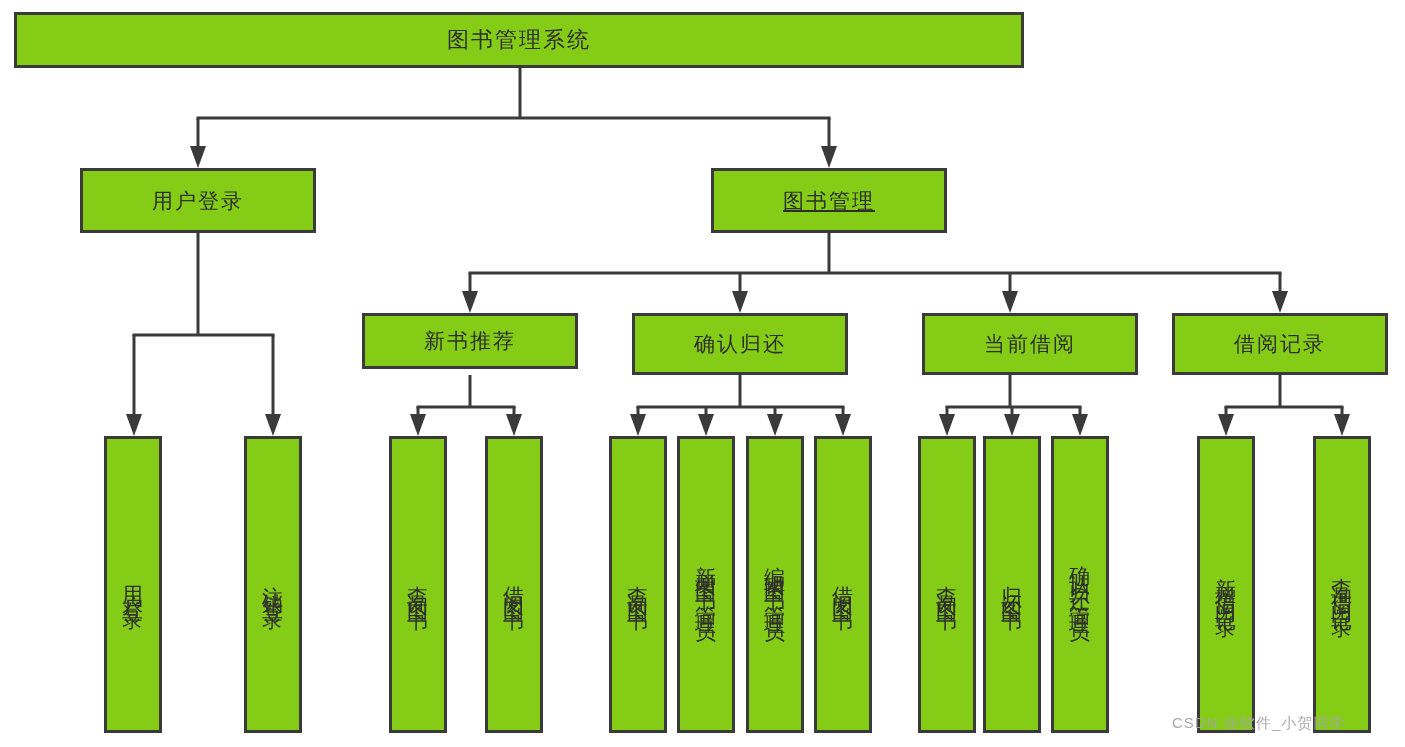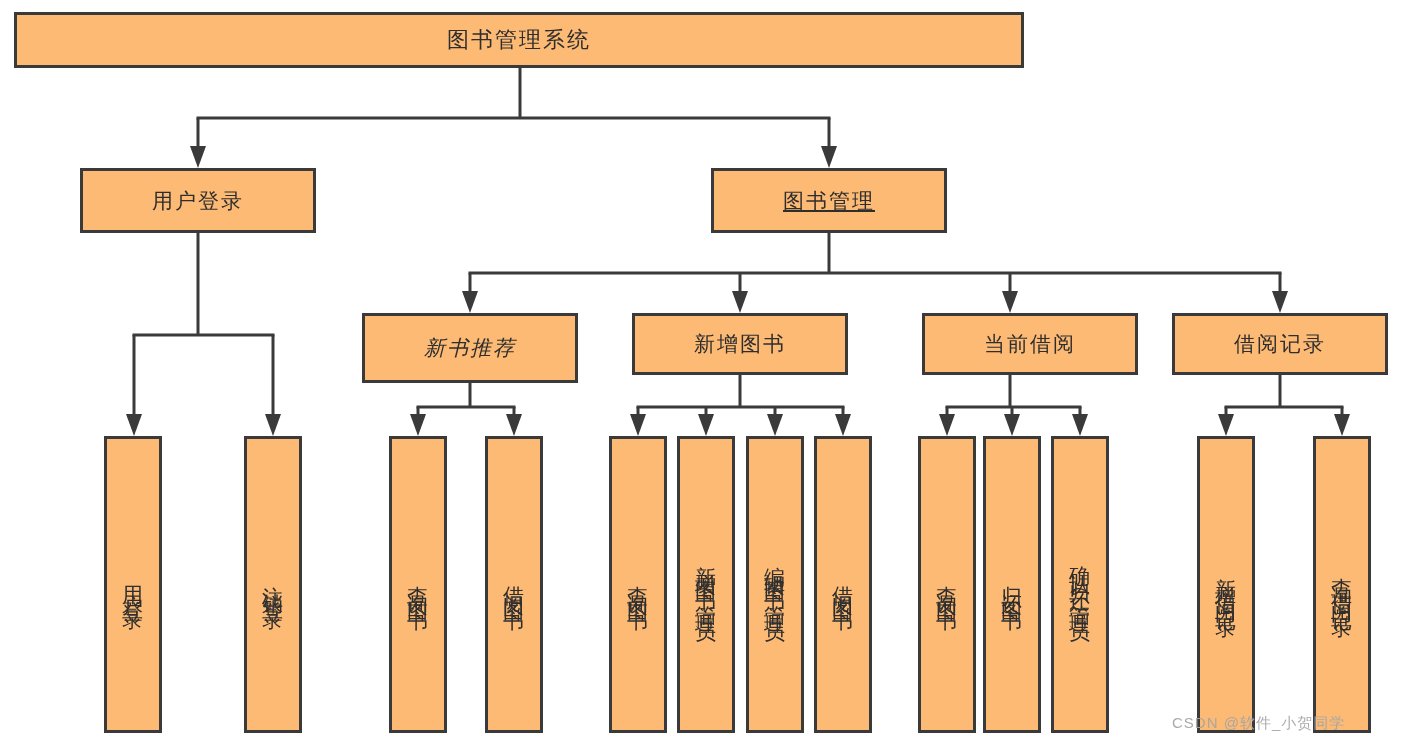--- a/index.html
+++ b/index.html
@@ -19,21 +19,21 @@
     position: absolute;
     left: 0;
     top: 0;
     width: 1405px;
     height: 747px;
   }
   .box {
     position: absolute;
     box-sizing: border-box;
     border: 3px solid #3a3a3a;
-    background: #fdba74;
+    background: #84cc16;
     display: flex;
     align-items: center;
     justify-content: center;
     color: #2e2e2e;
   }
   .hbox {
     font-size: 21px;
     letter-spacing: 2px;
   }
   .root {
@@ -134,25 +134,25 @@
     <span>图书管理系统</span>
   </div>
 
   <div class="box hbox" style="left:80px; top:168px; width:236px; height:65px;">
     <span>用户登录</span>
   </div>
   <div class="box hbox" style="left:711px; top:168px; width:236px; height:65px;text-decoration:underline;">
     <span>图书管理</span>
   </div>
 
-  <div class="box hbox" style="left:362px; top:313px; width:216px; height:70px;font-style:italic;">
+  <div class="box hbox" style="left:362px; top:313px; width:216px; height:56px;">
     <span>新书推荐</span>
   </div>
   <div class="box hbox" style="left:632px; top:313px; width:216px; height:62px;">
-    <span>新增图书</span>
+    <span>确认归还</span>
   </div>
   <div class="box hbox" style="left:902px; top:313px; width:216px; height:62px;margin-left:20px;">
     <span>当前借阅</span>
   </div>
   <div class="box hbox" style="left:1172px; top:313px; width:216px; height:62px;">
     <span>借阅记录</span>
   </div>
 
   <div class="box vbox" style="left:104px; top:436px; width:58px; height:297px;">
     <span>用户登录</span>

